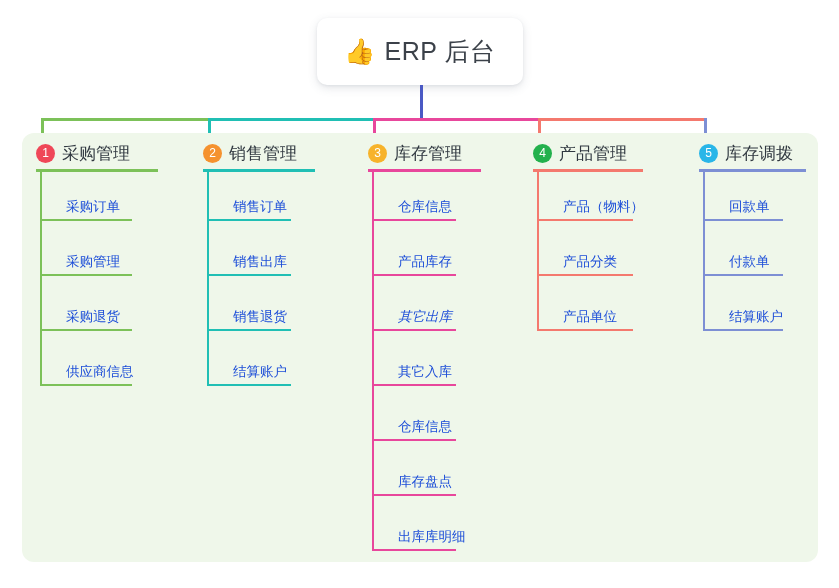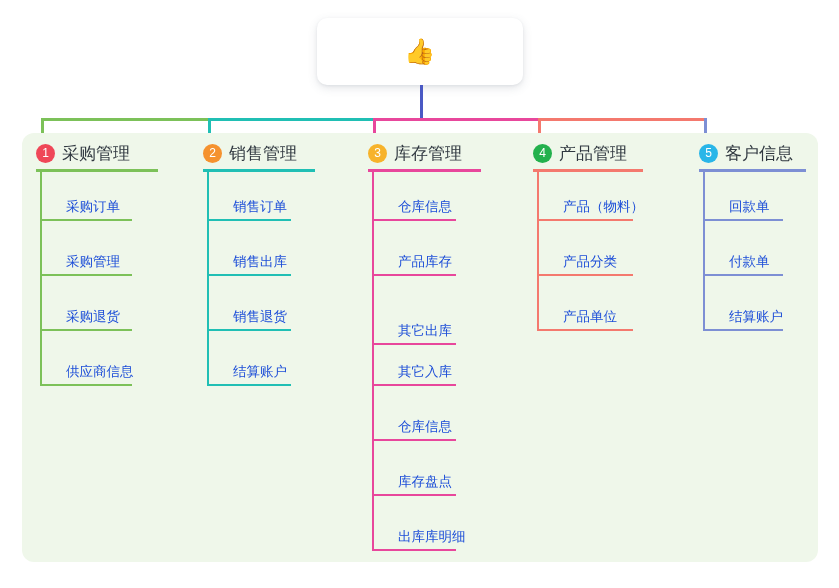--- a/index.html
+++ b/index.html
@@ -60,20 +60,21 @@
   .leaf-rule{position:absolute;left:4px;bottom:0;height:2px;}
 </style>
 </head>
 <body>
 
 <div id="stage">
 
   <div class="root-card">
     <div class="root-inner">
       <span class="root-emoji">👍</span>
+      <span class="root-title">ERP 后台</span>
     </div>
   </div>
 
   <div id="connectors">
       <div class="seg vline" style="left: 420px; top: 85px; height: 36px; background: rgb(74, 89, 196);"></div>
       <div class="seg hline" style="left: 41px; top: 118px; width: 170px; background: rgb(124, 193, 89);"></div>
       <div class="seg vline" style="left: 41px; top: 118px; height: 49px; background: rgb(124, 193, 89);"></div>
       <div class="seg hline" style="left: 208px; top: 118px; width: 168px; background: rgb(32, 191, 180);"></div>
       <div class="seg vline" style="left: 208px; top: 118px; height: 49px; background: rgb(32, 191, 180);"></div>
       <div class="seg hline" style="left: 373px; top: 118px; width: 168px; background: rgb(232, 71, 156);"></div>
@@ -141,21 +142,21 @@
           <div class="head-rule" style="width: 113px; background: rgb(232, 71, 156);"></div>
           <div class="spine" style="top: 36px; height: 382px; background: rgb(232, 71, 156);"></div>
           <div class="leaf" style="top: 40px; height: 48px; width: 114px;">
             <div class="leaf-label">仓库信息</div>
             <div class="leaf-rule" style="width: 84px; background: rgb(232, 71, 156);"></div>
           </div>
           <div class="leaf" style="top: 95px; height: 48px; width: 114px;">
             <div class="leaf-label">产品库存</div>
             <div class="leaf-rule" style="width: 84px; background: rgb(232, 71, 156);"></div>
           </div>
-          <div class="leaf" style="top: 164px; height: 48px; width: 114px;">
+          <div class="leaf" style="top: 150px; height: 48px; width: 114px; font-style: italic;">
             <div class="leaf-label">其它出库</div>
             <div class="leaf-rule" style="width: 84px; background: rgb(232, 71, 156);"></div>
           </div>
           <div class="leaf" style="top: 205px; height: 48px; width: 114px; text-align: center;">
             <div class="leaf-label">其它入库</div>
             <div class="leaf-rule" style="width: 84px; background: rgb(232, 71, 156);"></div>
           </div>
           <div class="leaf" style="top: 260px; height: 48px; width: 114px;">
             <div class="leaf-label">仓库信息</div>
             <div class="leaf-rule" style="width: 84px; background: rgb(232, 71, 156);"></div>
@@ -185,21 +186,21 @@
             <div class="leaf-rule" style="width: 96px; background: rgb(244, 121, 110);"></div>
           </div>
           <div class="leaf" style="top: 150px; height: 48px; width: 126px;">
             <div class="leaf-label">产品单位</div>
             <div class="leaf-rule" style="width: 96px; background: rgb(244, 121, 110);"></div>
           </div>
         </div>
         <div class="col" style="left: 677px; width: 107px;">
           <div class="col-head">
             <span class="badge" style="background: rgb(41, 182, 232);">5</span>
-            <span class="col-title">客户信息</span>
+            <span class="col-title">库存调拨</span>
           </div>
           <div class="head-rule" style="width: 107px; background: rgb(125, 143, 212);"></div>
           <div class="spine" style="top: 36px; height: 162px; background: rgb(125, 143, 212);"></div>
           <div class="leaf" style="top: 40px; height: 48px; width: 110px;">
             <div class="leaf-label">回款单</div>
             <div class="leaf-rule" style="width: 80px; background: rgb(125, 143, 212);"></div>
           </div>
           <div class="leaf" style="top: 95px; height: 48px; width: 110px;">
             <div class="leaf-label">付款单</div>
             <div class="leaf-rule" style="width: 80px; background: rgb(125, 143, 212);"></div>

